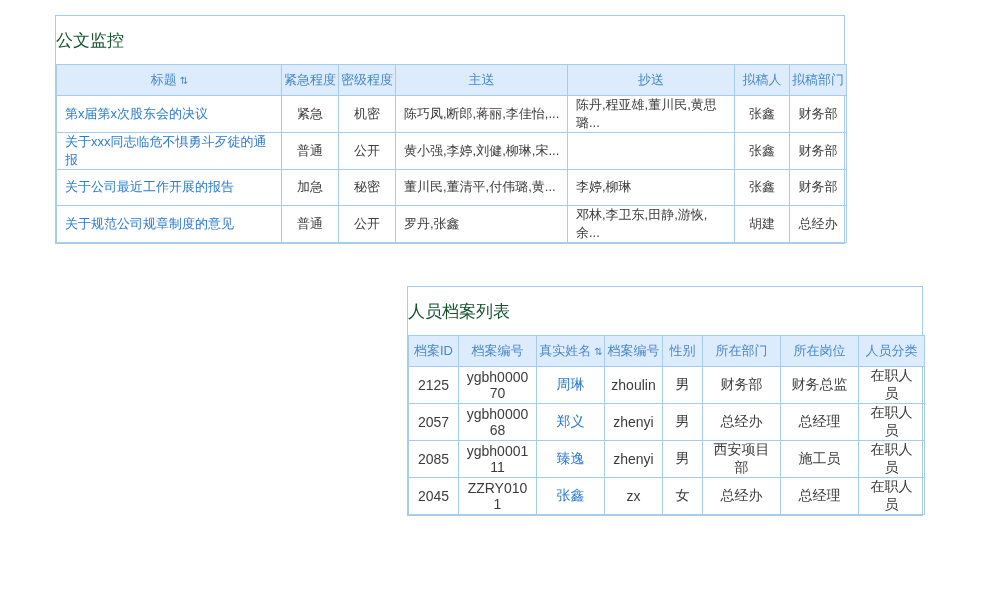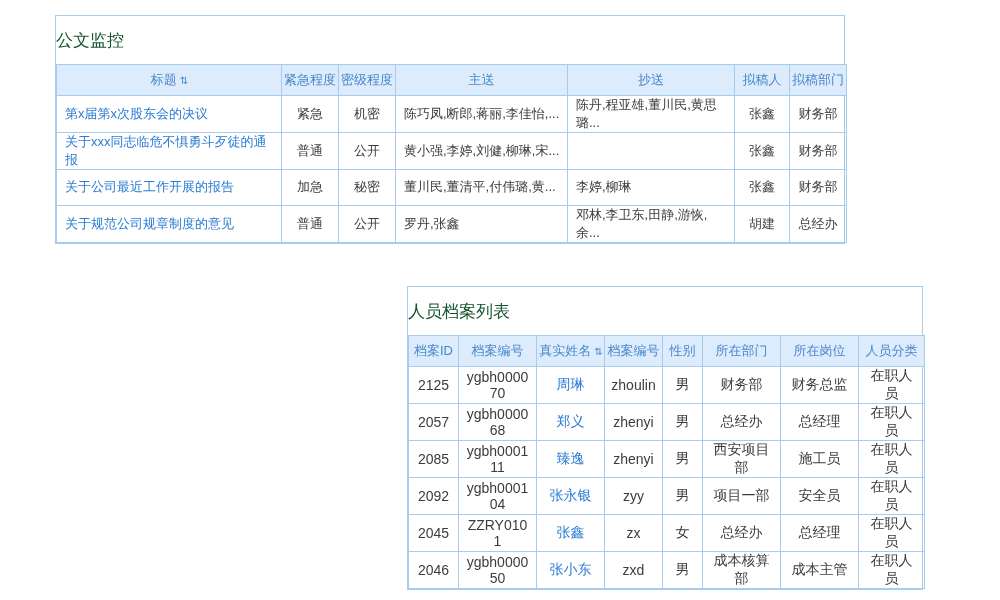--- a/index.html
+++ b/index.html
@@ -155,44 +155,24 @@
           <td>2085</td>
           <td>ygbh000111</td>
           <td><span class="cell-link">臻逸</span></td>
           <td>zhenyi</td>
           <td>男</td>
           <td>西安项目部</td>
           <td>施工员</td>
           <td>在职人员</td>
         </tr>
         <tr>
-          <td>2092</td>
-          <td>ygbh000104</td>
-          <td><span class="cell-link">张永银</span></td>
-          <td>zyy</td>
-          <td>男</td>
-          <td>项目一部</td>
-          <td>安全员</td>
-          <td>在职人员</td>
-        </tr>
-        <tr>
           <td>2045</td>
           <td>ZZRY0101</td>
           <td><span class="cell-link">张鑫</span></td>
           <td>zx</td>
           <td>女</td>
           <td>总经办</td>
           <td>总经理</td>
           <td>在职人员</td>
         </tr>
-        <tr>
-          <td>2046</td>
-          <td>ygbh000050</td>
-          <td><span class="cell-link">张小东</span></td>
-          <td>zxd</td>
-          <td>男</td>
-          <td>成本核算部</td>
-          <td>成本主管</td>
-          <td>在职人员</td>
-        </tr>
       </tbody>
   </table>
 </div>
 
 </body></html>

